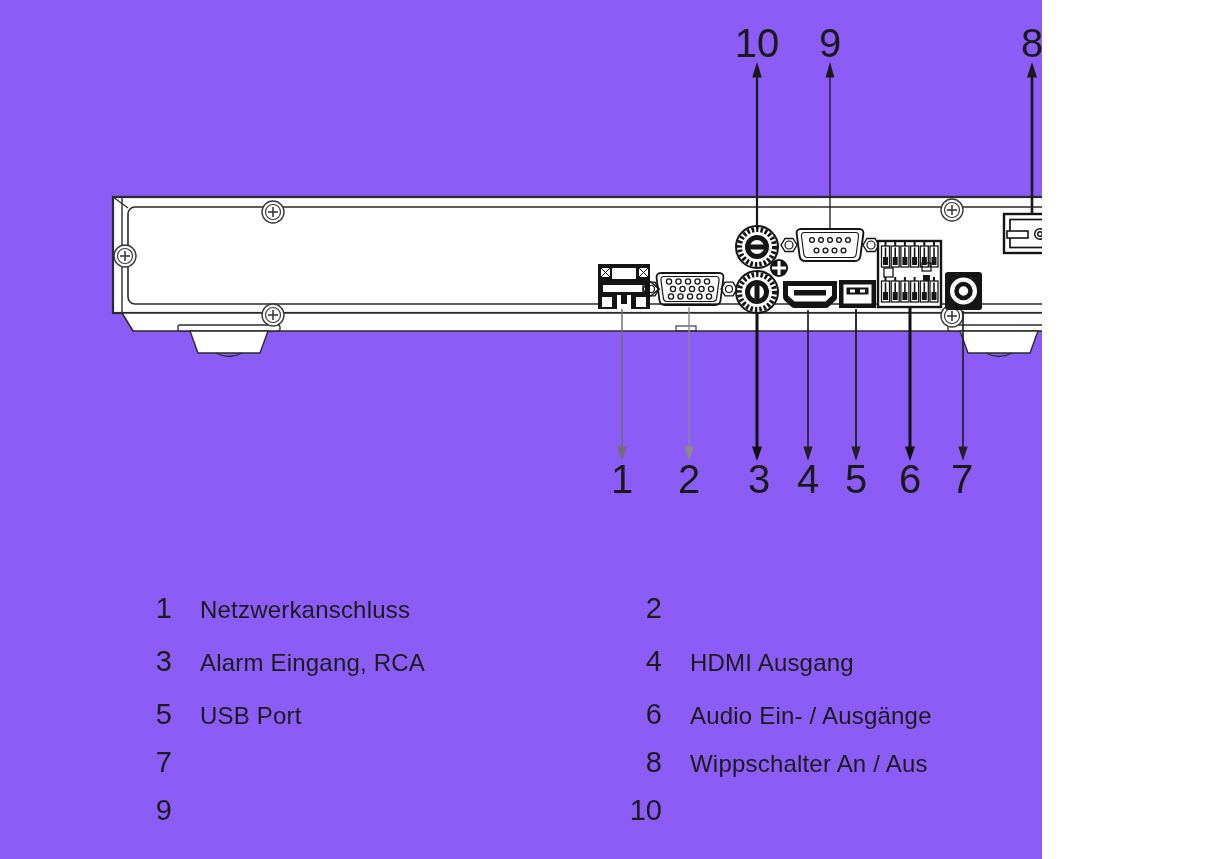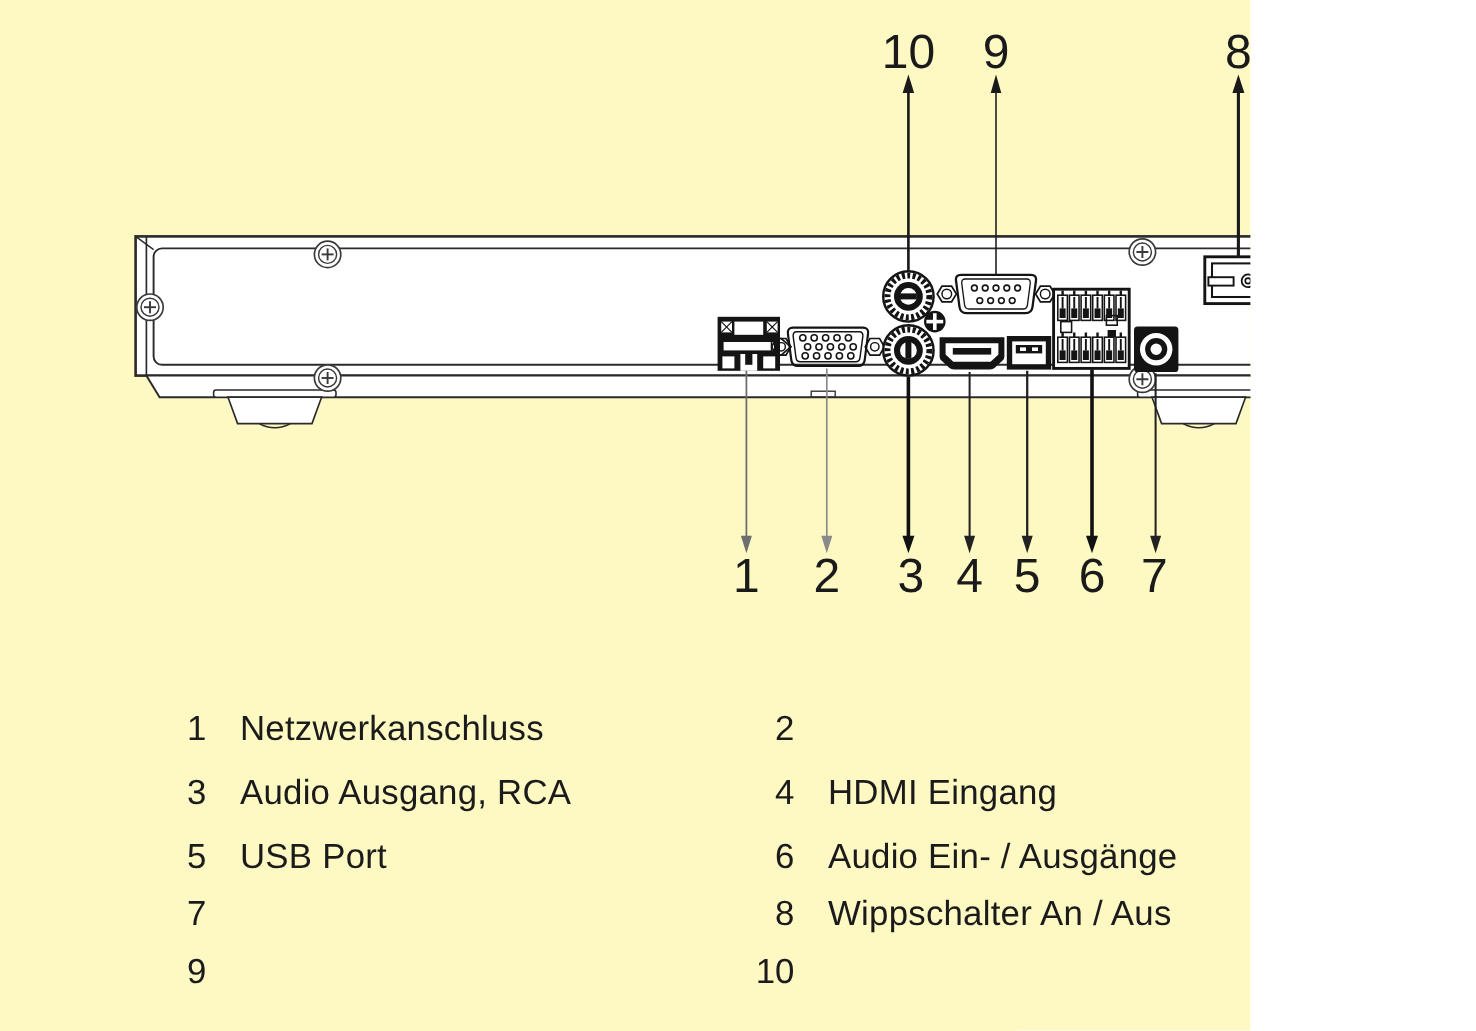--- a/index.html
+++ b/index.html
@@ -1,34 +1,34 @@
 <!DOCTYPE html>
 <html><head>
 <meta charset="utf-8">
 <style>
   html,body{margin:0;padding:0;background:#ffffff;}
   .page{
-    position:relative;width:1042px;height:859px;background:#fef9c3;
+    position:relative;width:1042px;height:859px;background:#8b5cf6;
     font-family:"Liberation Sans",sans-serif;overflow:hidden;
   }
   svg.diagram{position:absolute;top:0;left:0;display:block;}
   svg.diagram text{
     font-family:"Liberation Sans",sans-serif;
     font-size:40px;fill:#1a1a1a;text-anchor:middle;
   }
   .legend{position:absolute;top:0;left:0;width:100%;height:100%;}
   .legend-row{position:absolute;left:0;width:100%;height:36px;}
   .legend-item{position:absolute;display:flex;align-items:baseline;white-space:nowrap;}
   .legend-item.left{left:130px;}
   .legend-item.right{left:620px;}
   .lnum{
     display:inline-block;width:42px;text-align:right;margin-right:28px;
     font-size:29px;color:#1b1b1b;
   }
-  .llabel{font-size:29px;color:#1b1b1b;letter-spacing:.2px;}
+  .llabel{font-size:24px;color:#1b1b1b;letter-spacing:.2px;}
 </style>
 </head>
 <body>
 
 <div class="page">
 
   <svg class="diagram" width="1230" height="560" viewBox="0 0 1230 560">
 
     <defs>
       <g id="term">
@@ -254,25 +254,25 @@
         <span class="lnum">1</span>
         <span class="llabel">Netzwerkanschluss</span>
       </div>
       <div class="legend-item right">
         <span class="lnum">2</span>
       </div>
     </div>
     <div class="legend-row" style="top:645px;">
       <div class="legend-item left">
         <span class="lnum">3</span>
-        <span class="llabel">Audio Ausgang, RCA</span>
+        <span class="llabel">Alarm Eingang, RCA</span>
       </div>
       <div class="legend-item right">
         <span class="lnum">4</span>
-        <span class="llabel">HDMI Eingang</span>
+        <span class="llabel">HDMI Ausgang</span>
       </div>
     </div>
     <div class="legend-row" style="top:698px;">
       <div class="legend-item left">
         <span class="lnum">5</span>
         <span class="llabel">USB Port</span>
       </div>
       <div class="legend-item right">
         <span class="lnum">6</span>
         <span class="llabel">Audio Ein- / Ausgänge</span>

